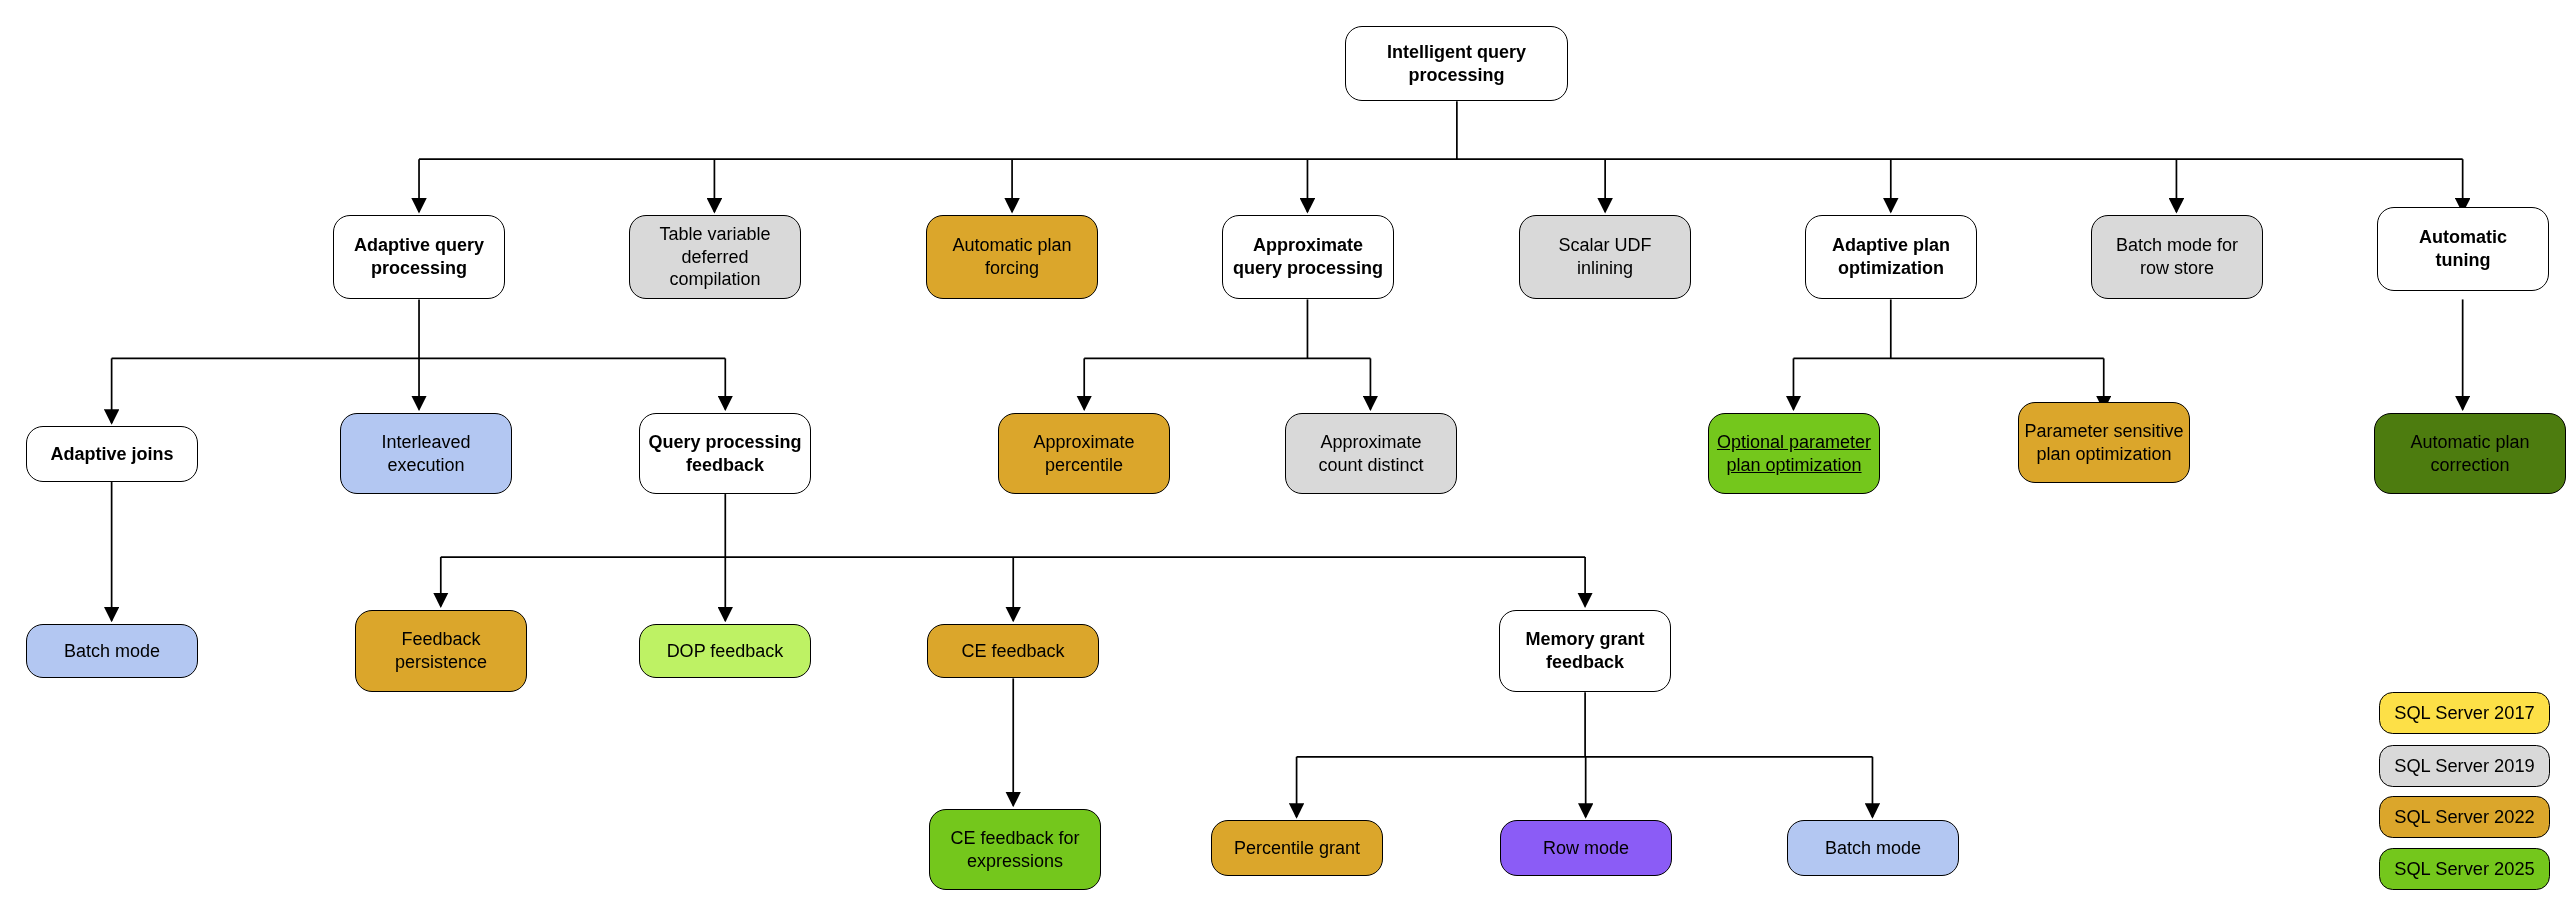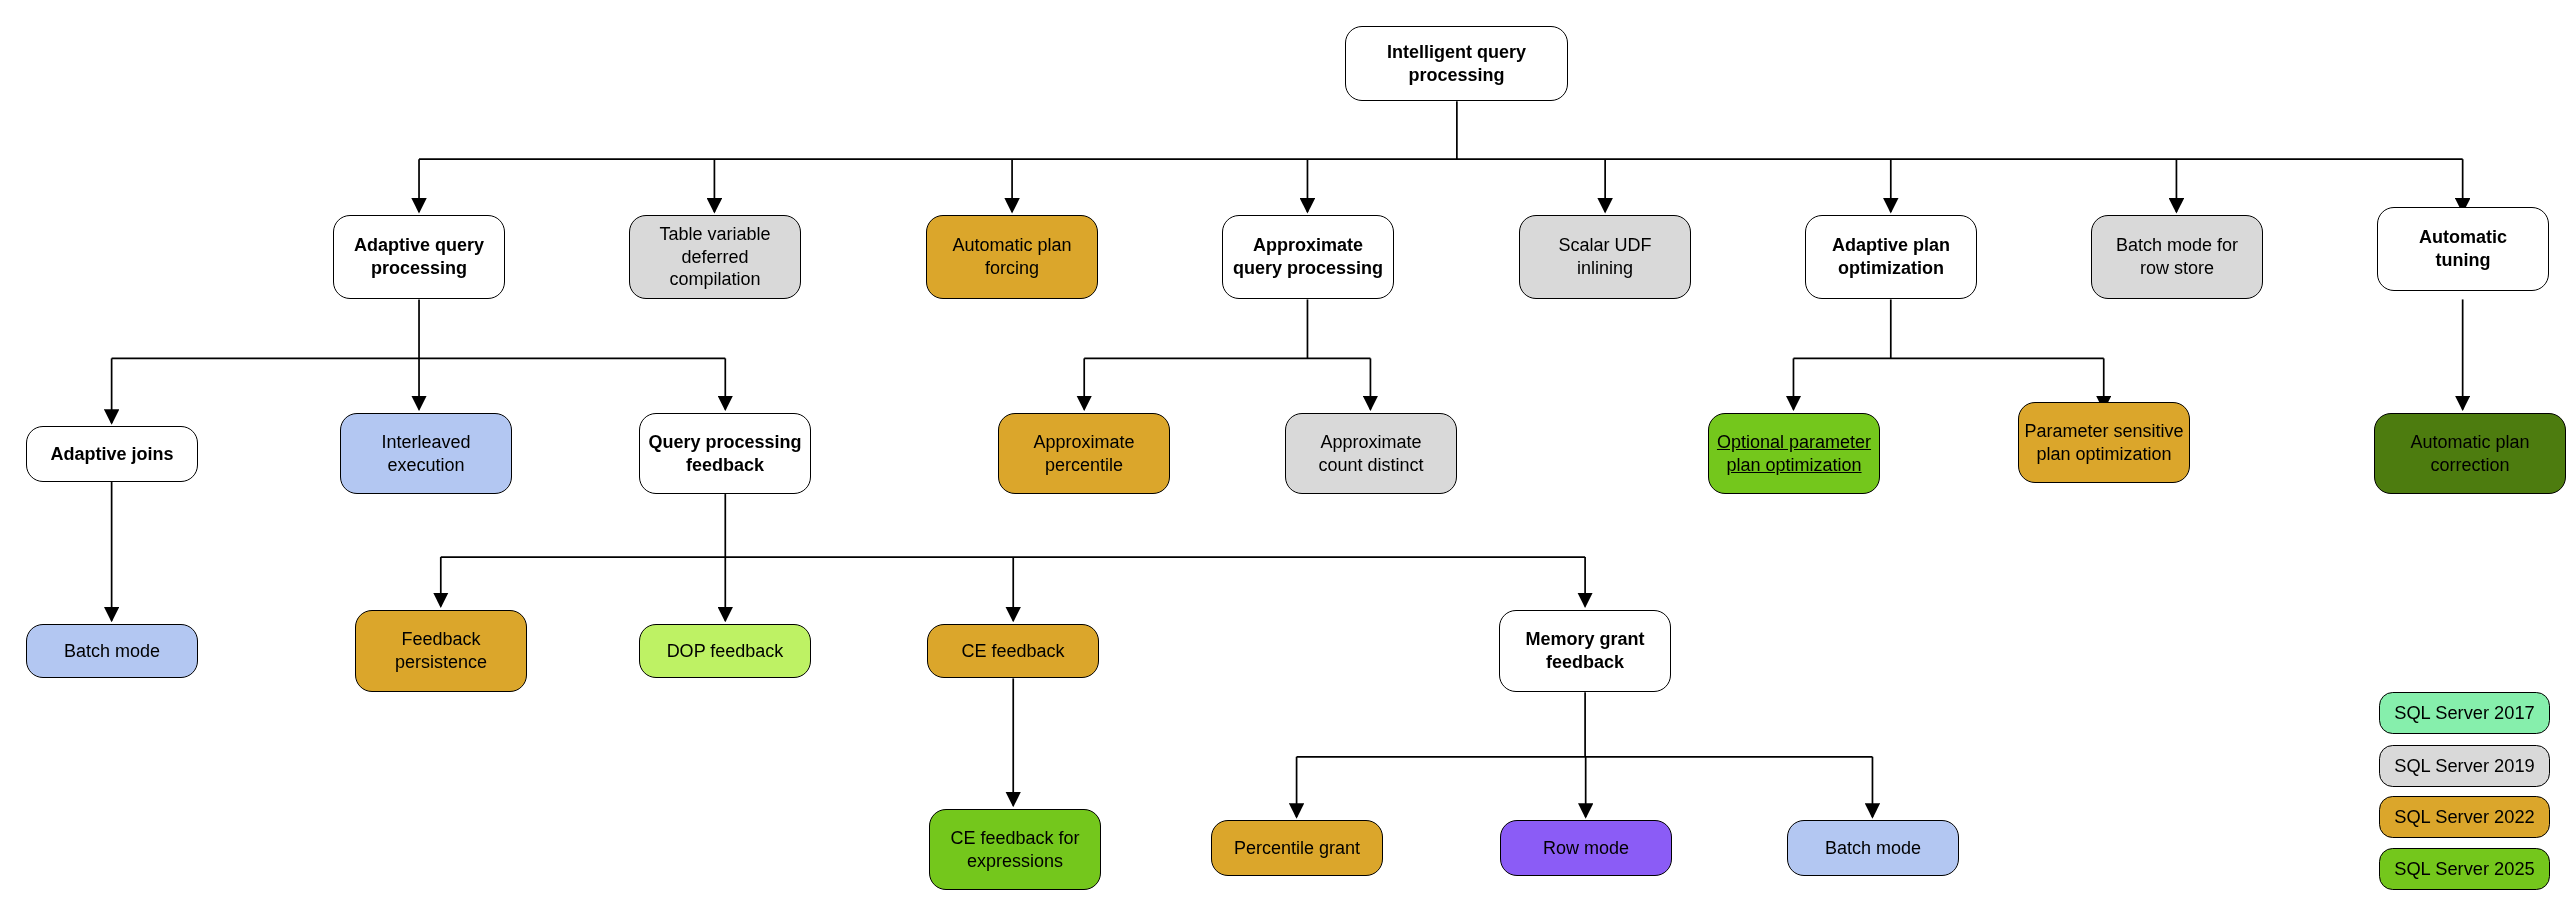--- a/index.html
+++ b/index.html
@@ -124,20 +124,20 @@
   <div class="node" style="left: 1499px; top: 610px; width: 172px; height: 82px; background: rgb(255, 255, 255);" data-version="base">Memory grant
 feedback</div>
 
   <div class="node" style="left: 929px; top: 809px; width: 172px; height: 81px; background: rgb(116, 199, 28);" data-version="sql2025">CE feedback for
 expressions</div>
   <div class="node" style="left: 1211px; top: 820px; width: 172px; height: 56px; background: rgb(219, 166, 43);" data-version="sql2022">Percentile grant</div>
   <div class="node" style="left: 1500px; top: 820px; width: 172px; height: 56px; background: #8b5cf6;" data-version="sql2019">Row mode</div>
   <div class="node" style="left: 1787px; top: 820px; width: 172px; height: 56px; background: rgb(179, 199, 242);" data-version="sql2017">Batch mode</div>
 
   <div class="legend">
-    <div class="legend-item" style="left: 2379px; top: 692px; background: #86efac;" data-version="sql2017">SQL Server 2017</div>
+    <div class="legend-item" style="left: 2379px; top: 692px; background: #fde047;" data-version="sql2017">SQL Server 2017</div>
     <div class="legend-item" style="left: 2379px; top: 745px; background: rgb(217, 217, 217);" data-version="sql2019">SQL Server 2019</div>
     <div class="legend-item" style="left: 2379px; top: 796px; background: rgb(219, 166, 43);" data-version="sql2022">SQL Server 2022</div>
     <div class="legend-item" style="left: 2379px; top: 848px; background: rgb(116, 199, 28);" data-version="sql2025">SQL Server 2025</div>
   </div>
 
 </div>
 
 
 </body></html>

